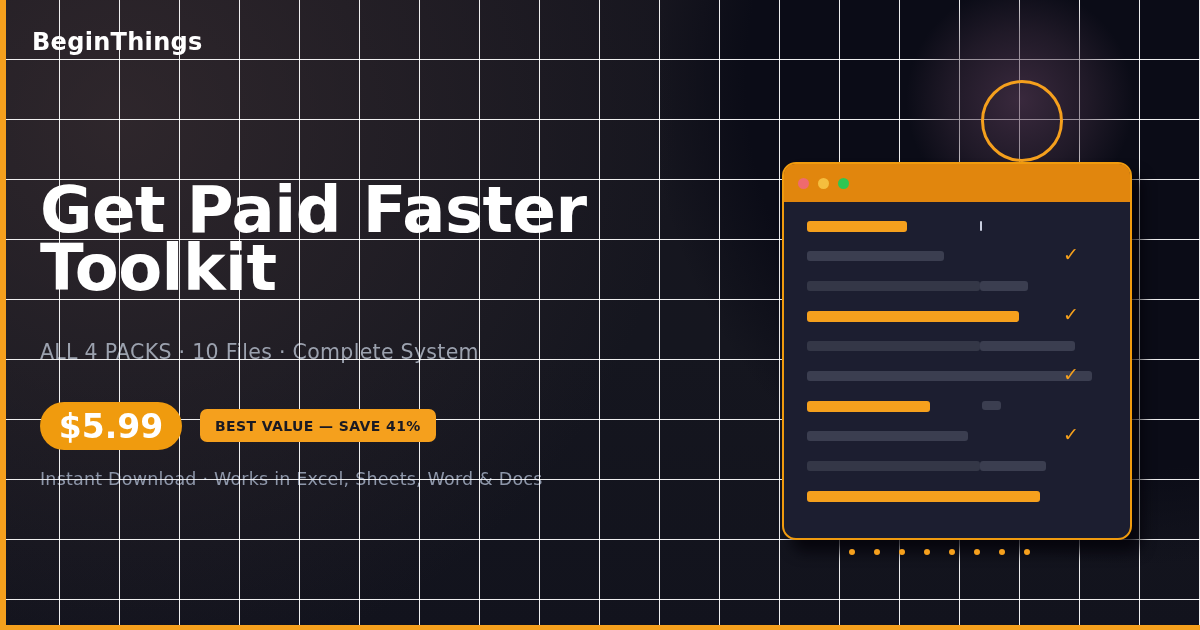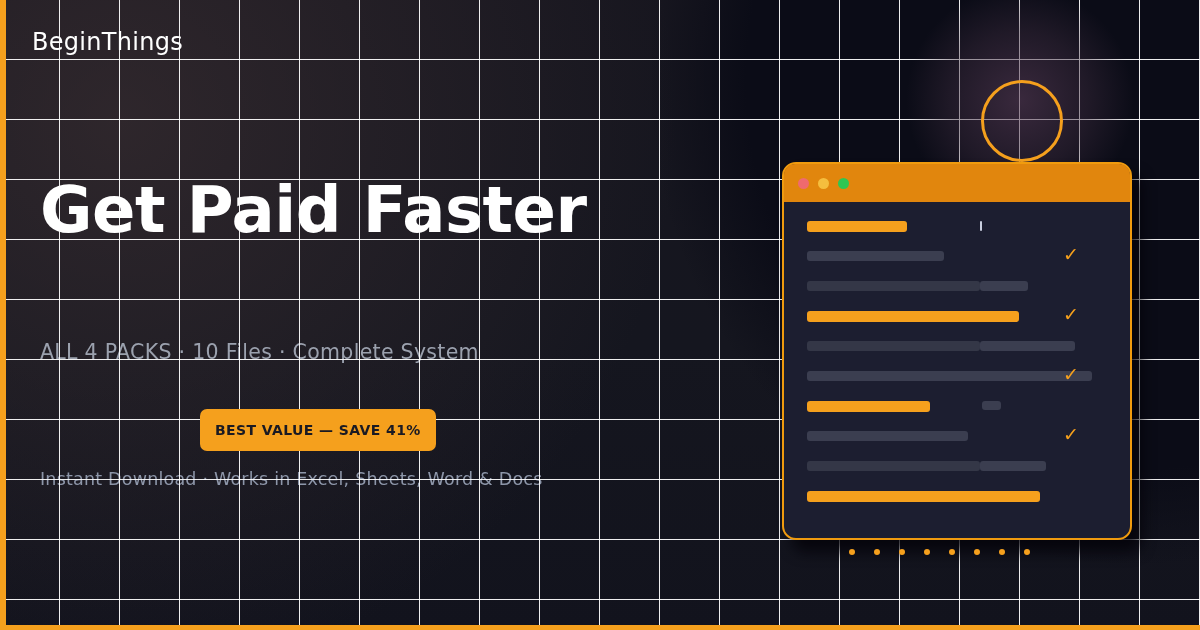--- a/index.html
+++ b/index.html
@@ -22,30 +22,30 @@
   
   .glow{
     position:absolute;left:905px;top:-15px;width:230px;height:230px;border-radius:50%;z-index:3;
     background:radial-gradient(circle, rgba(88,60,86,0.60) 0%, rgba(58,42,60,0.45) 42%, rgba(20,16,28,0) 70%);
   }
   .ring{
     position:absolute;left:981px;top:80px;width:76px;height:76px;border-radius:50%;
     border:3px solid var(--accent,#F5A01D);z-index:3;
   }
   
-  .logo{position:absolute;left:32px;top:28px;z-index:4;color:#fff;font-size:24px;font-weight:400;letter-spacing:.3px;}
+  .logo{position:absolute;left:32px;top:28px;z-index:4;color:#fff;font-size:24px;font-weight:700;letter-spacing:.3px;}
   .headline{position:absolute;left:40px;top:181px;z-index:4;color:#fff;font-weight:800;font-size:64px;line-height:58px;letter-spacing:-.5px;}
   .subtitle{position:absolute;left:40px;top:340px;z-index:1;color:#9BA1AE;font-size:20.5px;letter-spacing:.3px;}
   .price-pill{
     position:absolute;left:40px;top:402px;width:142px;height:48px;border-radius:26px;z-index:4;
     background:var(--pill,#F09B0E);color:#fff;font-size:33px;font-weight:800;
     display:flex;align-items:center;justify-content:center;
   }
   .value-badge{
-    position:absolute;left:200px;top:409px;height:42px;border-radius:7px;z-index:4;
+    position:absolute;left:200px;top:409px;height:33px;border-radius:7px;z-index:4;
     background:var(--accent,#F5A41B);color:#1A1A23;font-size:14px;font-weight:800;letter-spacing:.4px;
     display:flex;align-items:center;padding:0 15px;
   }
   .footnote{position:absolute;left:40px;top:469px;z-index:1;color:#8D96A9;font-size:17.5px;letter-spacing:.2px;}
   
   .mock-window{
     position:absolute;left:782px;top:162px;width:350px;height:378px;z-index:4;
     background:var(--window-bg,#1C1E30);border:2px solid var(--pill,#F09A10);border-radius:14px;
     box-shadow:10px 12px 14px rgba(4,3,9,0.8);box-sizing:border-box;
   }
@@ -82,22 +82,26 @@
 
   <div class="layer grid-overlay"></div>
 
   <div class="glow"></div>
   <div class="ring"></div>
 
   <div class="logo">BeginThings</div>
 
   <div class="headline">
     <div>Get Paid Faster</div>
+    <div>Toolkit</div>
   </div>
 
+  <div class="price-pill">
+    <span>$5.99</span>
+  </div>
 
   <div class="value-badge">
     <span>BEST VALUE — SAVE 41%</span>
   </div>
 
   <div class="mock-window">
     <div class="mock-header">
         <span class="traffic" style="background: rgb(239, 106, 110);"></span>
         <span class="traffic" style="background: rgb(245, 190, 62);"></span>
         <span class="traffic" style="background: rgb(47, 198, 83);"></span>

